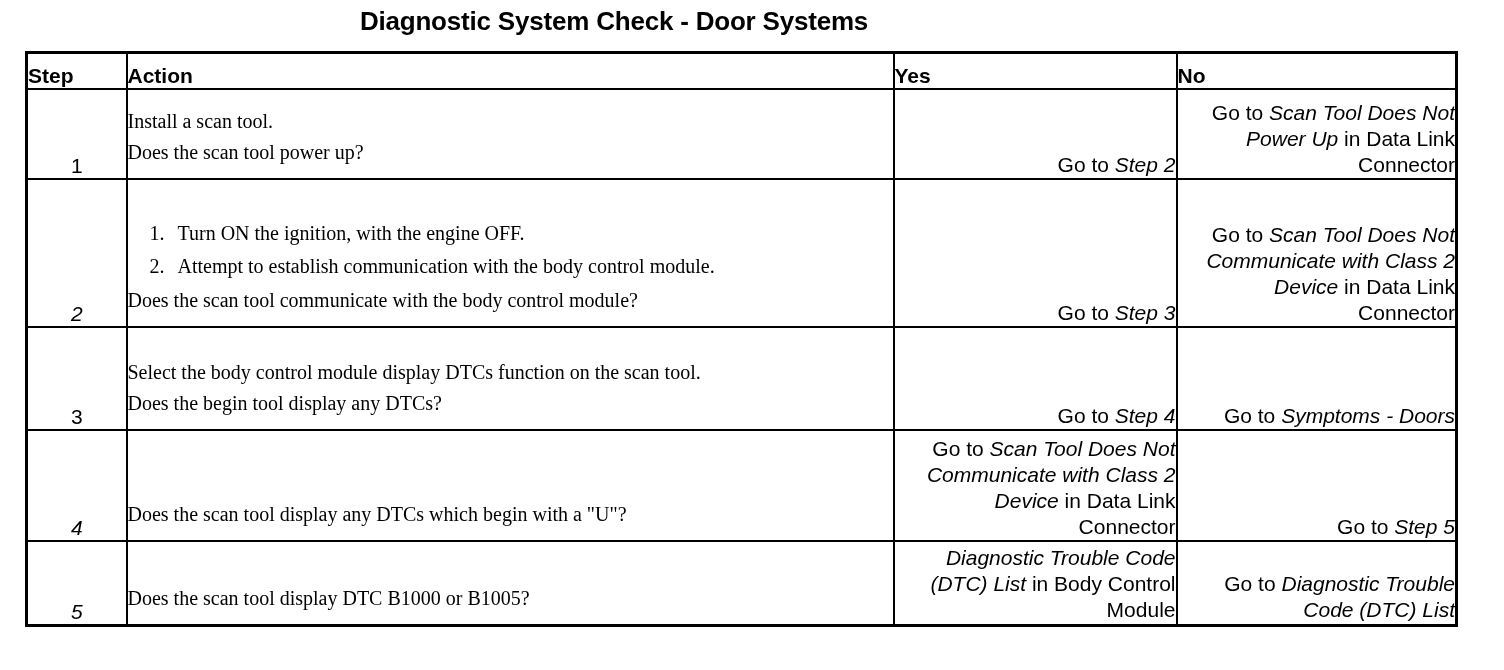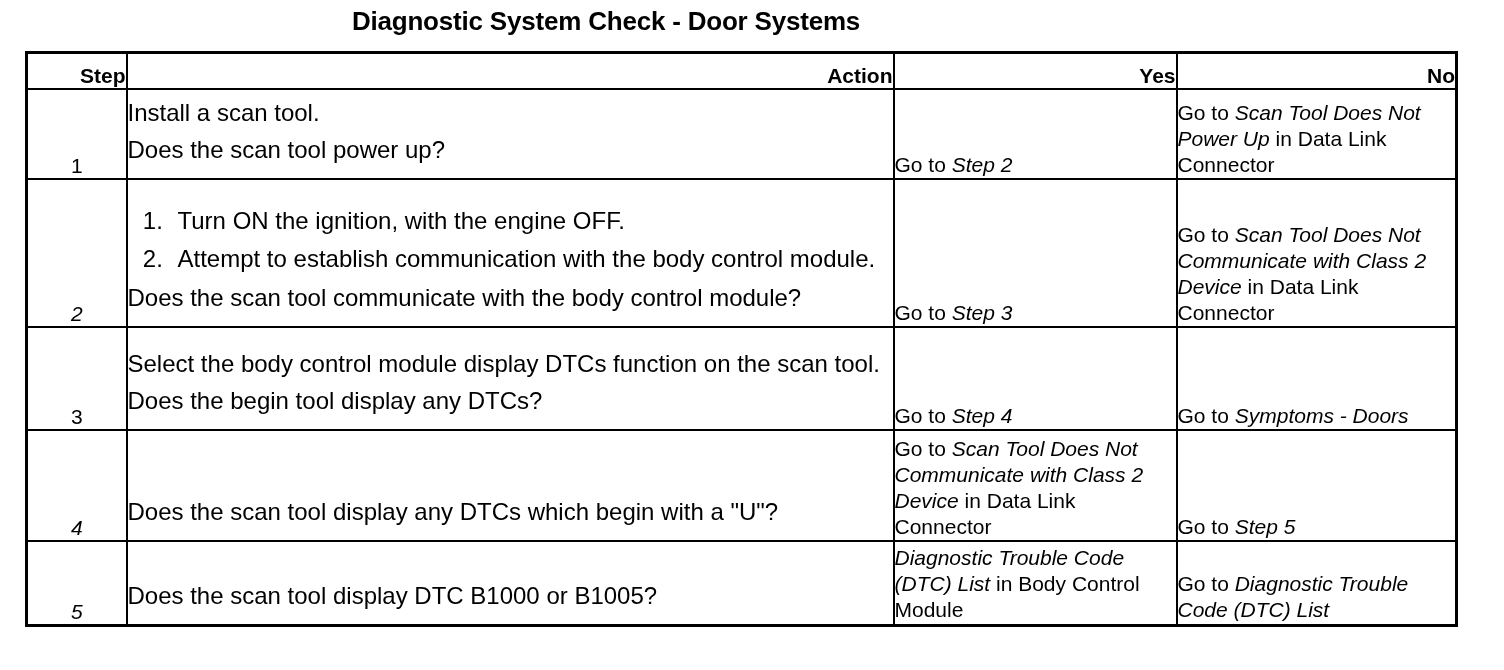--- a/index.html
+++ b/index.html
@@ -14,21 +14,21 @@
     color: #000000;
     overflow: hidden;
   }
   .page {
     position: relative;
     width: 1504px;
     height: 670px;
   }
   .doc-title {
     position: absolute;
-    left: 0;
+    left: 8px;
     top: 6px;
     width: 1212px;
     text-align: center;
     font-size: 26px;
     font-weight: bold;
     letter-spacing: -0.2px;
   }
   .table-wrap {
     position: absolute;
     left: 25px;
@@ -45,42 +45,43 @@
   table.diag col.c-act   { width: 767px; }
   table.diag col.c-yes   { width: 283px; }
   table.diag col.c-no    { width: 280px; }
 
   table.diag th, table.diag td {
     border: 2px solid #000;
     vertical-align: bottom;
     padding: 0;
   }
   thead th {
-    text-align: right;
+    text-align: left;
     font-size: 21px;
     font-weight: bold;
     height: 34px;
     vertical-align: middle;
     padding: 2px 0 4px 0;
   }
   td.step {
     text-align: center;
     vertical-align: middle;
     font-size: 21px;
   }
   td.step .num-italic { font-style: italic; }
   td.action {
     vertical-align: top;
-    font-size: 24px;
+    font-size: 20px;
     padding: 8px 10px 6px 14px;
     line-height: 1.28;
+    font-family: Liberation Serif, serif;
   }
   td.branch {
     vertical-align: bottom;
-    text-align: left;
+    text-align: right;
     font-size: 21px;
     padding: 6px 8px 8px 8px;
     line-height: 1.24;
     margin-left: 28px;
   }
   .action-line { margin: 0 0 10px 0; }
   .action-line:last-child { margin-bottom: 12px; }
   .action-line.tight { margin-bottom: 8px; line-height: 1.12; }
   ol.steps {
     margin: 0 0 10px 0;

